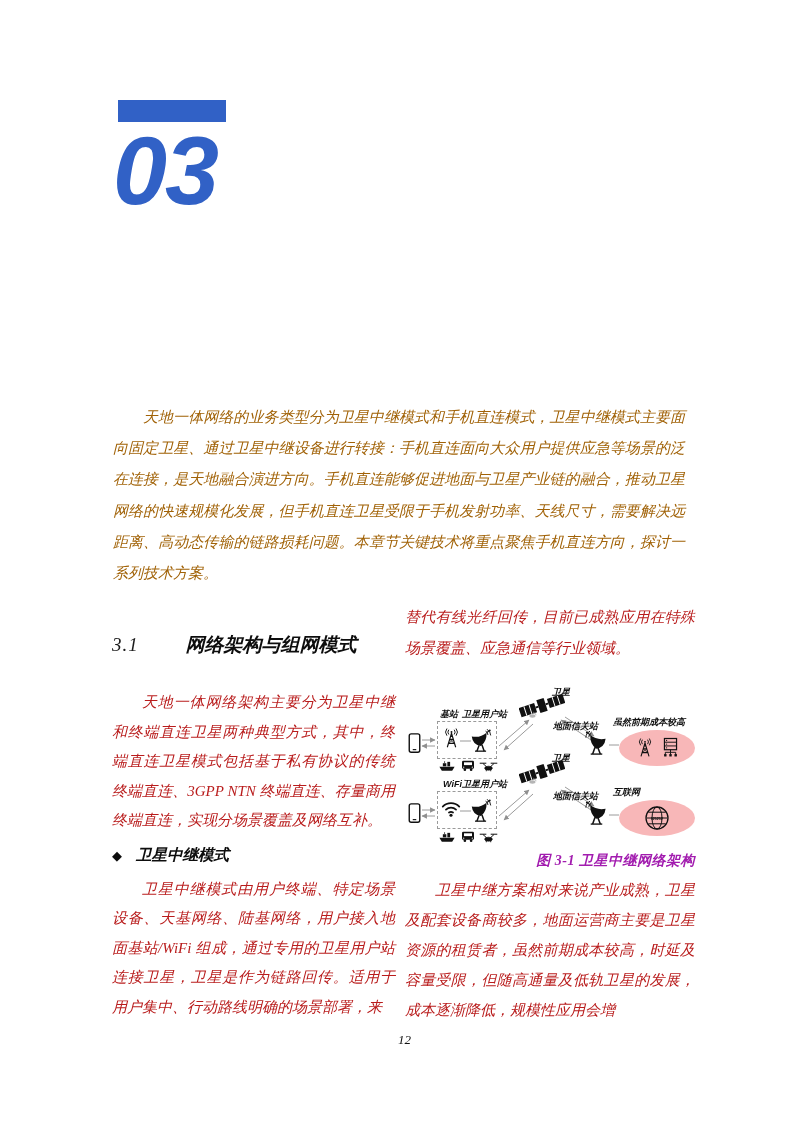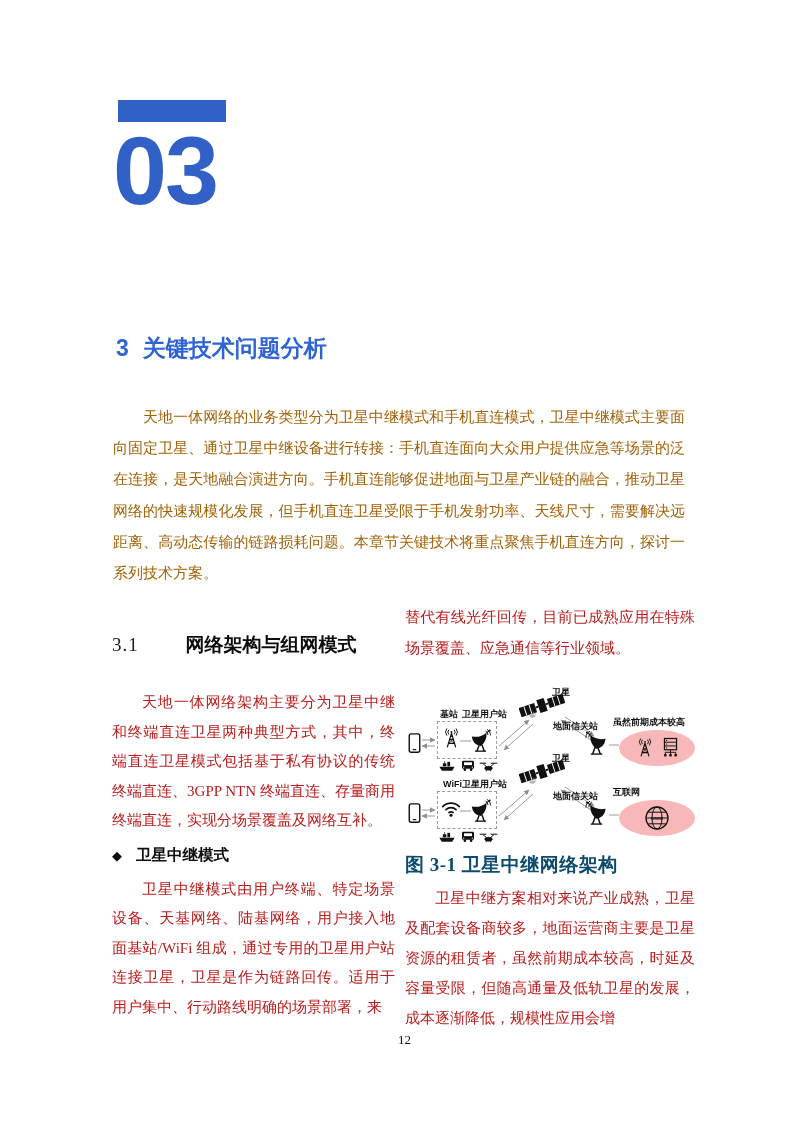--- a/index.html
+++ b/index.html
@@ -1,21 +1,21 @@
 <!DOCTYPE html>
 <html style="--accent: #3161c6; --heading-blue: #2e63d6; --pink: #f8b7b8; --line-gray: #8f8f8f;"><head>
 <meta charset="utf-8">
 <style>
   :root{
     --accent:#3161c6; --heading-blue:#2e63d6; --pink:#f8b7b8; --line-gray:#8f8f8f;
   }
   *{margin:0;padding:0;box-sizing:border-box;}
   html,body{background:#fff;}
   body{font-family:"Liberation Serif","DejaVu Serif",serif;color:#1c1c1c;}
-  .page{position:relative;width:793px;height:1122px;margin:0 auto;background:#fff;overflow:hidden;}
+  .page{position:relative;width:793px;height:1122px;margin:0 auto;background:#fff;overflow:hidden;font-style:italic;}
 
   .chapter-bar{position:absolute;left:118px;top:100px;width:108px;height:22px;background:var(--accent);}
   .chapter-number{position:absolute;left:113px;top:122px;font-family:"Liberation Sans","DejaVu Sans",sans-serif;
     font-weight:700;font-size:97px;line-height:1;color:var(--accent);letter-spacing:-2px;}
 
   .sec-heading{position:absolute;left:116px;top:333px;font-family:"Liberation Sans","DejaVu Sans",sans-serif;
     font-weight:700;font-size:23px;color:var(--heading-blue);}
   .sec-heading .num{margin-right:14px;}
 
   .intro{position:absolute;left:113px;top:402px;width:572px;font-size:15px;line-height:31.2px;
@@ -44,21 +44,21 @@
   .figure .abs{position:absolute;}
   .fig-label{position:absolute;font-family:"Liberation Sans","DejaVu Sans",sans-serif;font-weight:700;
     font-size:9px;color:#111;white-space:nowrap;line-height:1;}
   .fig-label.center{}
   .dashed-box{position:absolute;width:60px;height:38px;border:1px dashed #9a9a9a;}
   .ellipse{position:absolute;width:76px;height:36px;background:var(--pink);border-radius:50%;
     display:flex;align-items:center;justify-content:center;gap:6px;}
   .globe-wrap{position:relative;width:26px;height:26px;}
   .globe-text{position:absolute;left:0;top:10px;width:26px;text-align:center;font-family:"Liberation Sans",sans-serif;
     font-weight:700;font-size:5px;color:#111;transform:scale(.85);}
-  .caption{margin-top:4px;text-align:left;font-size:19px;font-weight:700;color:#0c4a6e;
+  .caption{margin-top:4px;text-align:right;font-size:14px;font-weight:700;color:#a21caf;
     font-family:"Liberation Serif","DejaVu Serif",serif;letter-spacing:.5px;}
 
   .page-number{position:absolute;left:8px;top:1032px;width:100%;text-align:center;font-size:13px;color:#111;}
   svg.ic{display:block;}
 </style>
 </head>
 <body>
 
 <svg width="0" height="0" style="position:absolute" aria-hidden="true">
   <defs>
@@ -143,23 +143,20 @@
       <path d="M4.5 7.2 H21.5 M4.5 18.8 H21.5" stroke-width="1"></path>
     </g>
   </defs>
 </svg>
 
 <div class="page">
 
   <div class="chapter-bar"></div>
   <div class="chapter-number">03</div>
 
-  <div class="sec-heading">
-    <span class="num">3</span><span>关键技术问题分析</span>
-  </div>
 
   <p class="intro">天地一体网络的业务类型分为卫星中继模式和手机直连模式，卫星中继模式主要面向固定卫星、通过卫星中继设备进行转接：手机直连面向大众用户提供应急等场景的泛在连接，是天地融合演进方向。手机直连能够促进地面与卫星产业链的融合，推动卫星网络的快速规模化发展，但手机直连卫星受限于手机发射功率、天线尺寸，需要解决远距离、高动态传输的链路损耗问题。本章节关键技术将重点聚焦手机直连方向，探讨一系列技术方案。</p>
 
   <div class="columns">
 
     <div class="col-left">
       <div class="subsec">
         <span class="sn">3.1</span>
         <span class="st">网络架构与组网模式</span>
       </div>

